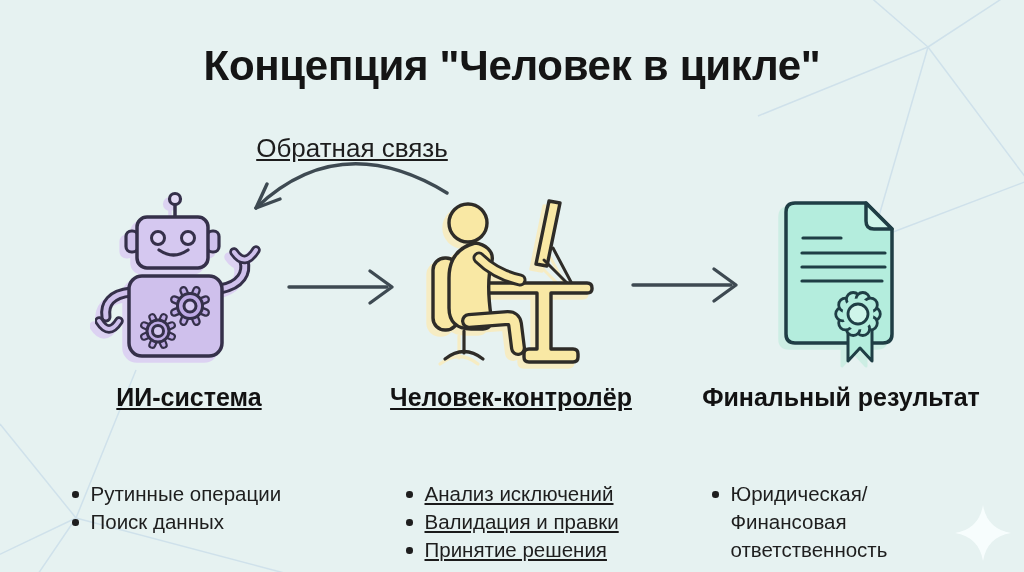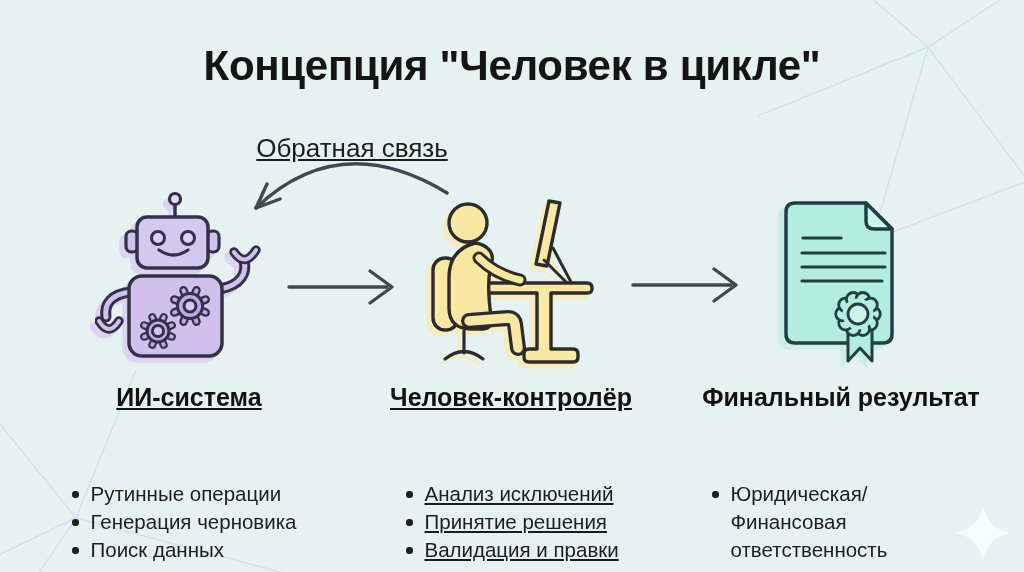--- a/index.html
+++ b/index.html
@@ -177,41 +177,37 @@
   <div class="col-header c2">Человек-контролёр</div>
   <div class="col-header c3">Финальный результат</div>
 
   <div class="bullet-list c1">
     <div class="li">
         <span class="dot"></span>
         <span>Рутинные операции</span>
       </div>
     <div class="li">
         <span class="dot"></span>
-        <span>Генерация черновика</span>
-      </div>
-    <div class="li">
-        <span class="dot"></span>
         <span>Поиск данных</span>
       </div>
   </div>
 
   <div class="bullet-list c2">
     <div class="li">
         <span class="dot"></span>
         <span>Анализ исключений</span>
       </div>
     <div class="li">
         <span class="dot"></span>
+        <span>Валидация и правки</span>
+      </div>
+    <div class="li">
+        <span class="dot"></span>
         <span>Принятие решения</span>
       </div>
-    <div class="li">
-        <span class="dot"></span>
-        <span>Валидация и правки</span>
-      </div>
   </div>
 
   <div class="bullet-list c3">
     <div class="li">
         <span class="dot"></span>
         <span>Юридическая/Финансовая ответственность</span>
       </div>
   </div>
 
 </div>

